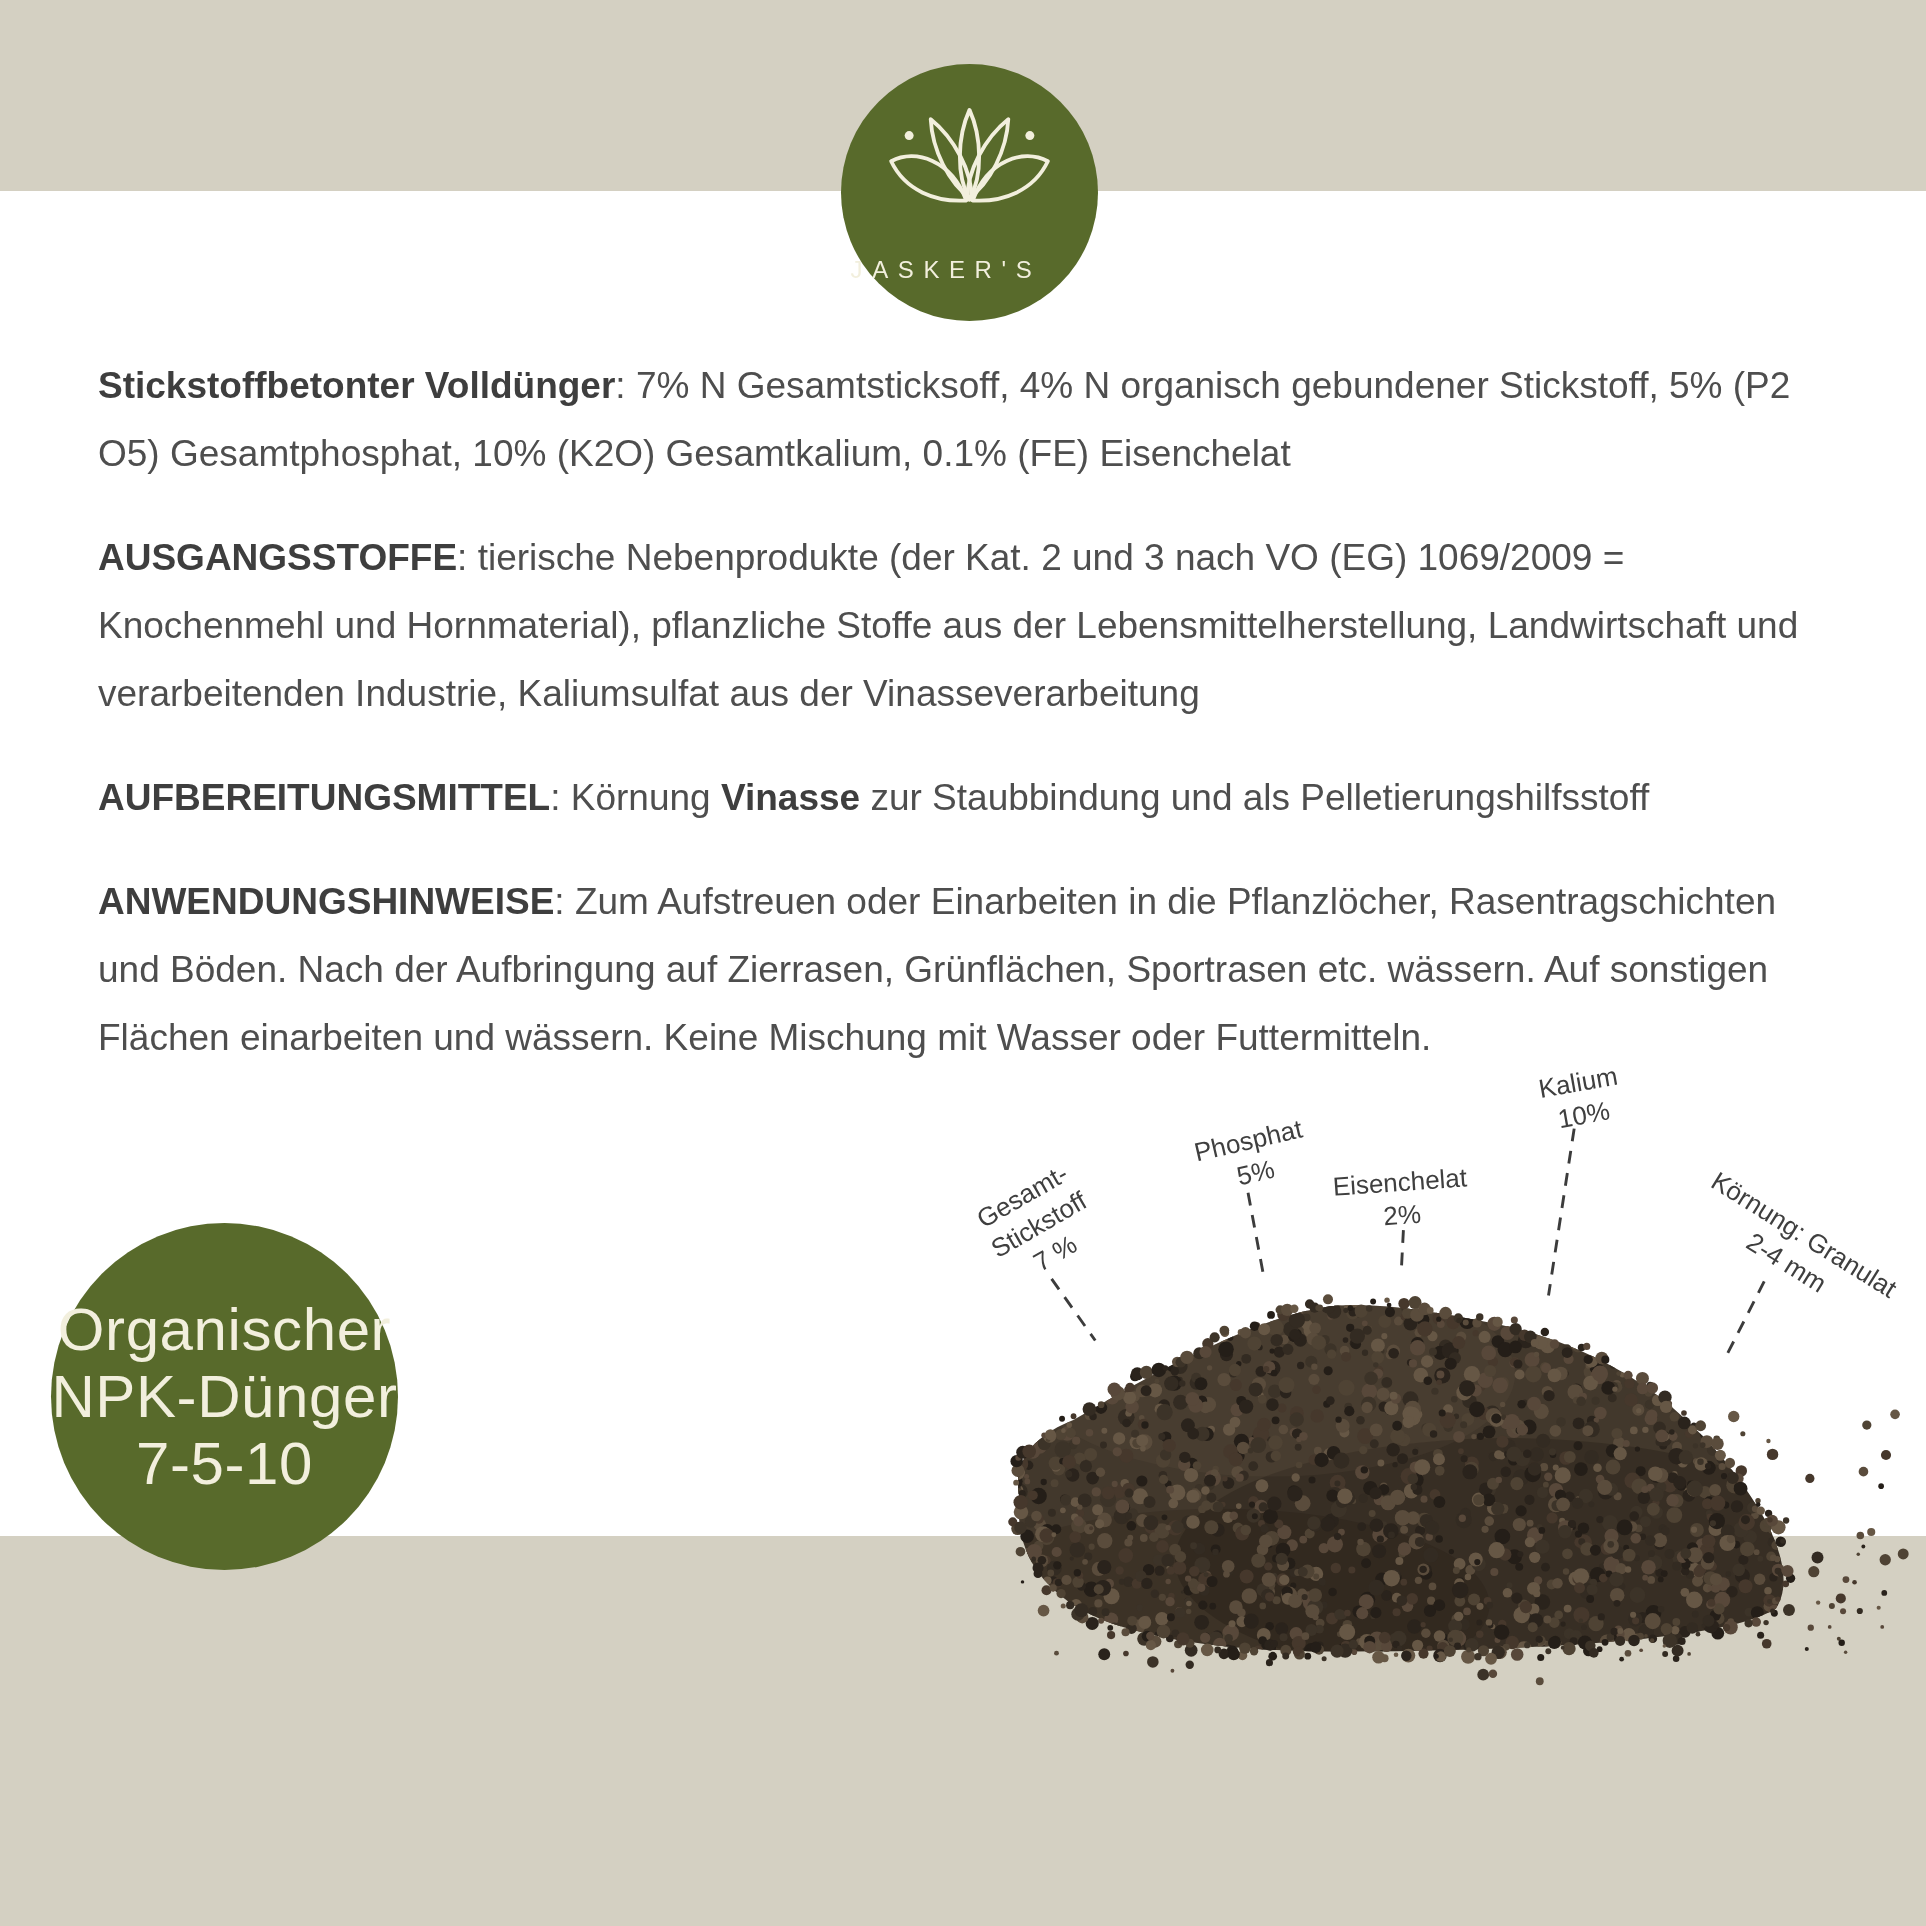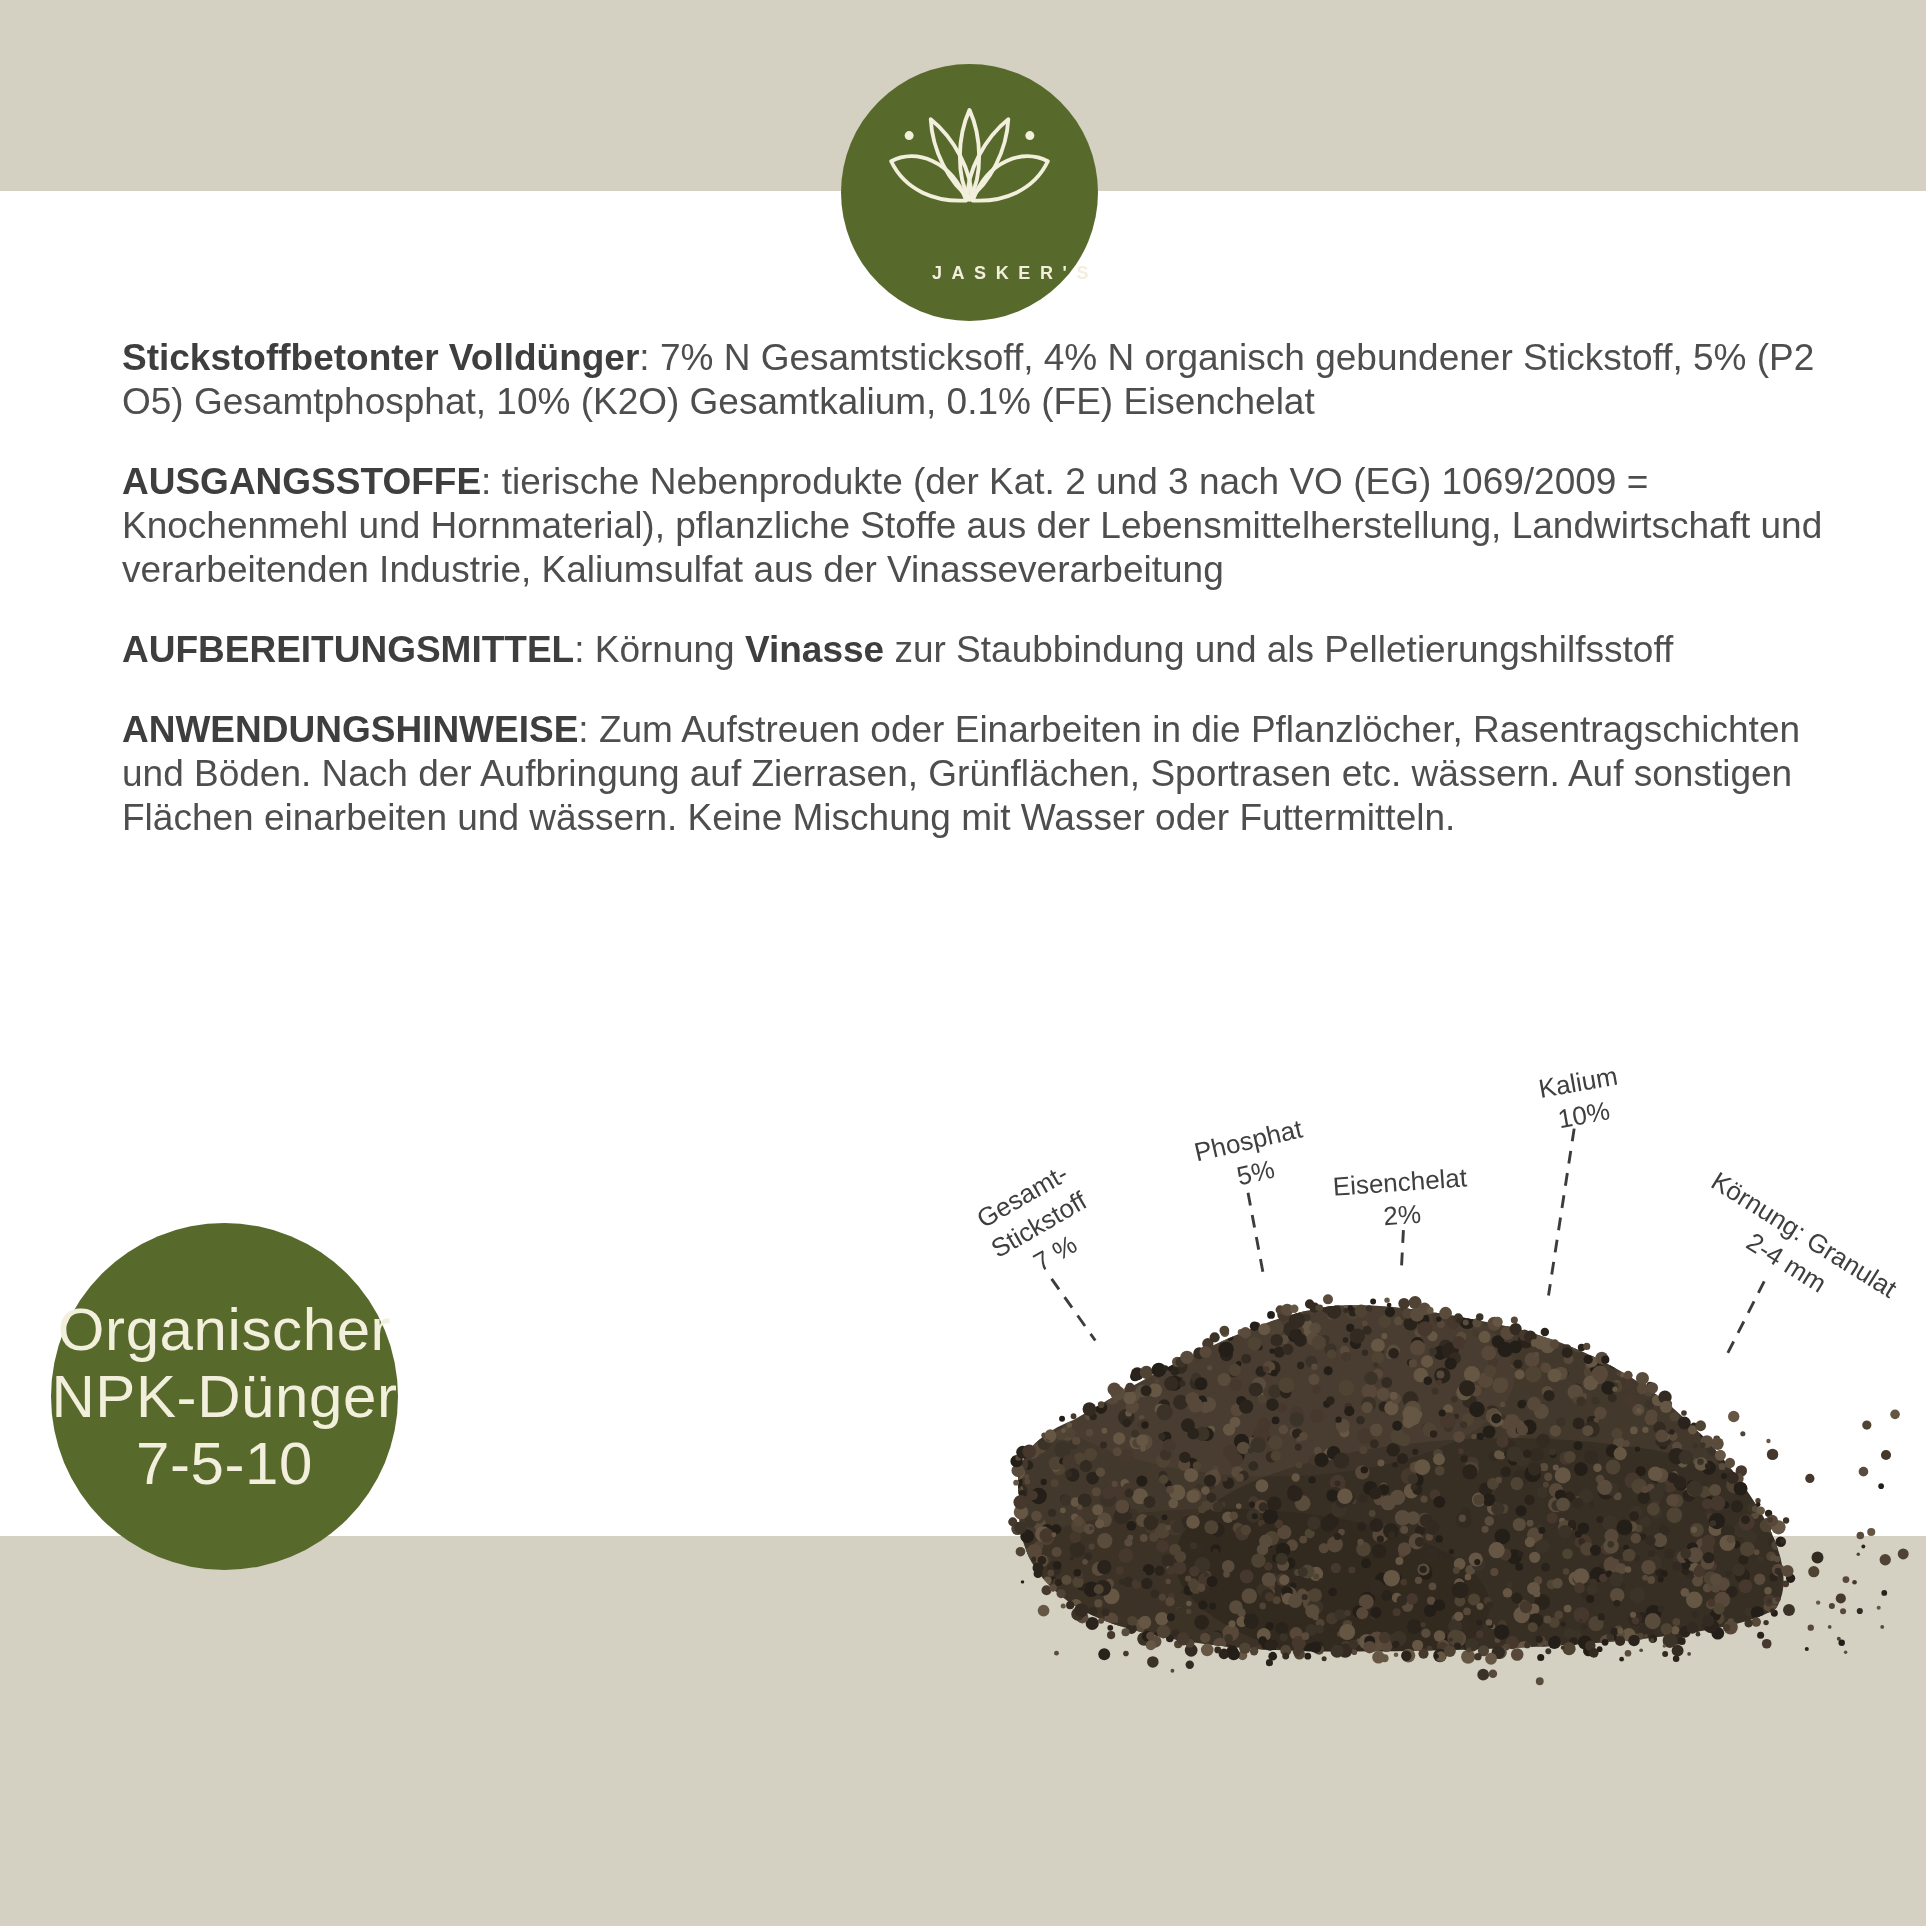--- a/index.html
+++ b/index.html
@@ -12,28 +12,28 @@
   .band-top{top:0;height:191px;}
   .band-bottom{top:1536px;height:390px;}
 
   
   .logo{
     position:absolute;left:841px;top:64px;width:257px;height:257px;
     border-radius:50%;background:#586a2b;
   }
   .logo svg{position:absolute;left:45px;top:35px;}
   .logo-text{
-    position:absolute;left:0;bottom:37px;width:100%;text-align:right;
-    color:#f2efdd;font-size:18px;font-weight:700;letter-spacing:9.6px;text-indent:9.6px;
+    position:absolute;left:0;bottom:37px;width:100%;text-align:left;
+    color:#f2efdd;font-size:24px;font-weight:400;letter-spacing:9.6px;text-indent:9.6px;
   }
 
   
   .paragraphs{
-    position:absolute;left:98px;top:336px;width:1740px;
-    color:#4e4e4e;font-size:37px;line-height:44px;margin-left:24px;
+    position:absolute;left:98px;top:352px;width:1740px;
+    color:#4e4e4e;font-size:37px;line-height:68px;
   }
   .paragraphs p{margin:0 0 36px 0;}
   .paragraphs .b{font-weight:700;color:#3e3e3e;}
 
   
   .badge{
     position:absolute;left:51px;top:1223px;width:347px;height:347px;
     border-radius:50%;background:#586a2b;
     display:flex;flex-direction:column;align-items:center;justify-content:center;
     color:#f2efdd;font-size:60px;line-height:67px;letter-spacing:0.6px;text-align:center;

